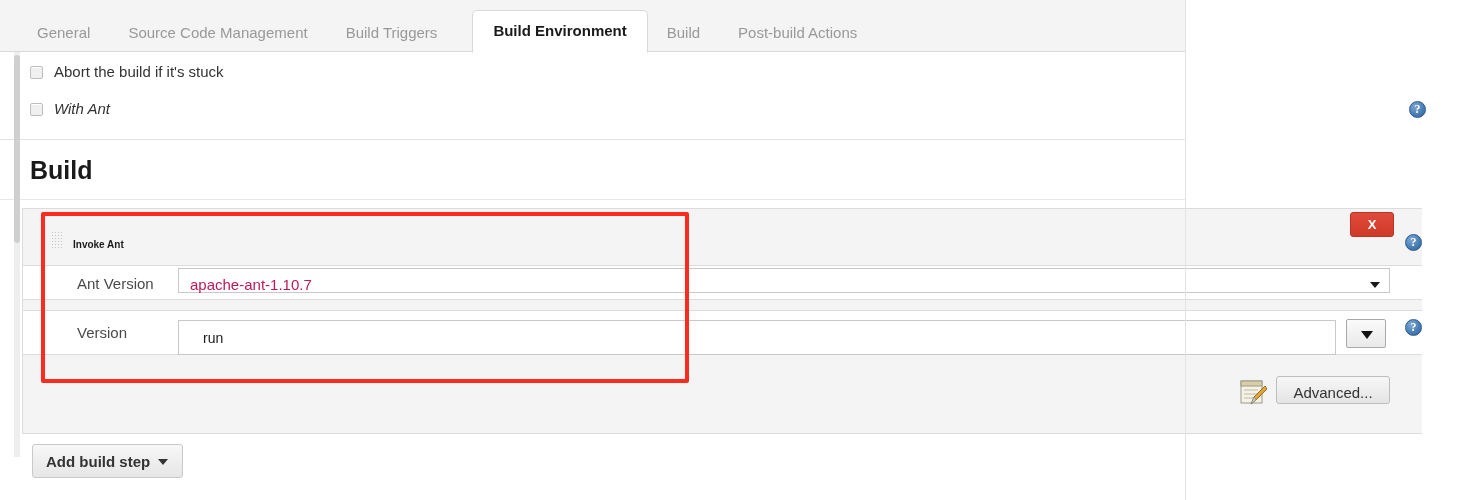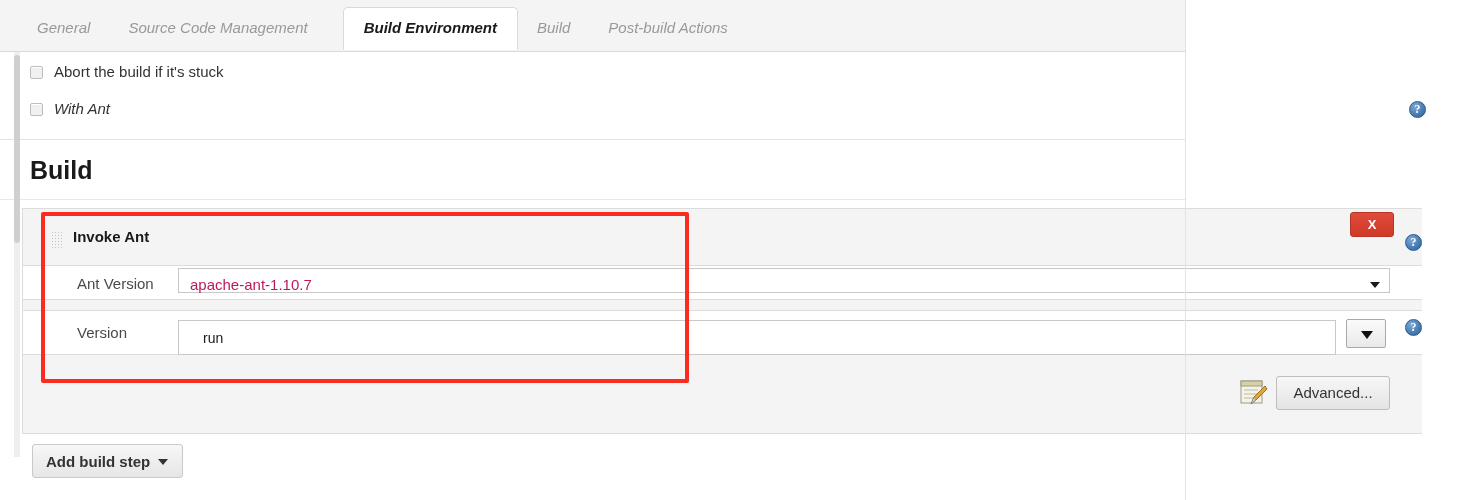--- a/index.html
+++ b/index.html
@@ -12,21 +12,21 @@
   }
 
   #root { position: relative; width: 1480px; height: 500px; background: #fff; }
 
   
   .tabbar {
     position: absolute; left: 0; top: 0; width: 1186px; height: 52px;
     background: #f4f4f4;
     border-bottom: 1px solid #d9d9d9;
   }
-  .tabs { position: absolute; left: 18px; top: 6px; height: 46px; display: flex; align-items: flex-start; font-style: italic; }
+  .tabs { position: absolute; left: 18px; top: 6px; height: 46px; display: flex; align-items: flex-end; }
   .tab {
     font-size: 15px; color: #999999;
     padding: 11px 18px 12px 18px;
     line-height: 17px;
     white-space: nowrap;
     border: 1px solid transparent;
     border-bottom: none;
     position: relative;
     top: 1px;
   }
@@ -127,22 +127,22 @@
 
   
   .draghandle {
     position: absolute; left: 51px; top: 231px; width: 11px; height: 17px;
     background-image: radial-gradient(#c2c2c2 40%, transparent 41%);
     background-size: 3px 3px;
     background-position: 0 0;
     cursor: move;
   }
   .step-name {
-    position: absolute; left: 73px; top: 228px;
-    font-size: 15px; font-weight: bold; color: #1a1a1a; line-height: 17px;
+    position: absolute; left: 73px; top: 236px;
+    font-size: 10px; font-weight: bold; color: #1a1a1a; line-height: 17px;
   }
 
   .fieldlabel {
     position: absolute; font-size: 15px; color: #4a4a4a; line-height: 17px;
   }
   .lbl-antver { left: 77px; top: 275px; }
   .lbl-targets { left: 77px; top: 324px; }
 
   
   .ant-select {
@@ -196,21 +196,21 @@
     text-align: center; line-height: 23px;
     cursor: pointer;
   }
 
   
   .adv-icon {
     position: absolute; left: 1238px; top: 378px; width: 30px; height: 29px;
     cursor: pointer;
   }
   .adv-btn {
-    position: absolute; left: 1276px; top: 376px; width: 114px; height: 34px;
+    position: absolute; left: 1276px; top: 376px; width: 114px; height: 28px;
     background: linear-gradient(#f7f7f7, #e4e4e4);
     border: 1px solid #bdbdbd;
     border-radius: 3px;
     font-size: 15px; color: #333333;
     text-align: center; line-height: 32px;
     cursor: pointer;
   }
 
   
   .addstep-zone {
@@ -252,20 +252,21 @@
 </style>
 </head>
 <body>
 
 <div id="root">
 
   <div class="tabbar">
     <div class="tabs">
       <div class="tab">General</div>
       <div class="tab">Source Code Management</div>
+      <div class="tab">Build Triggers</div>
       <div class="tab active">Build Environment</div>
       <div class="tab">Build</div>
       <div class="tab">Post-build Actions</div>
     </div>
   </div>
   <div class="tabbar-right"></div>
 
   <div class="env-block">
     <div class="chkrow r1">
       <span class="chkbox"></span>

